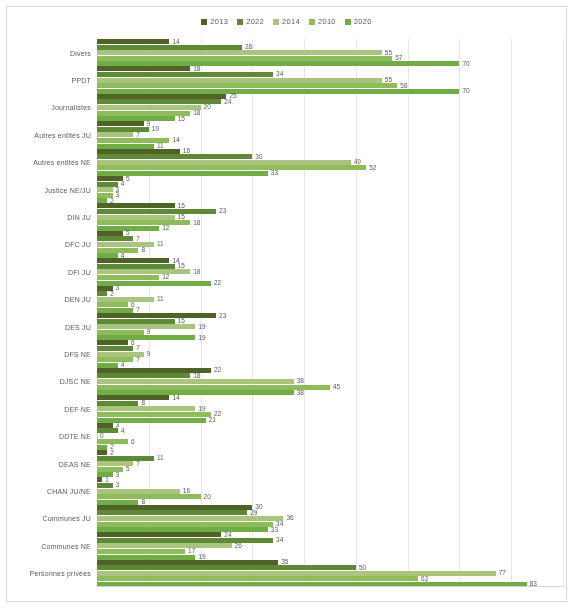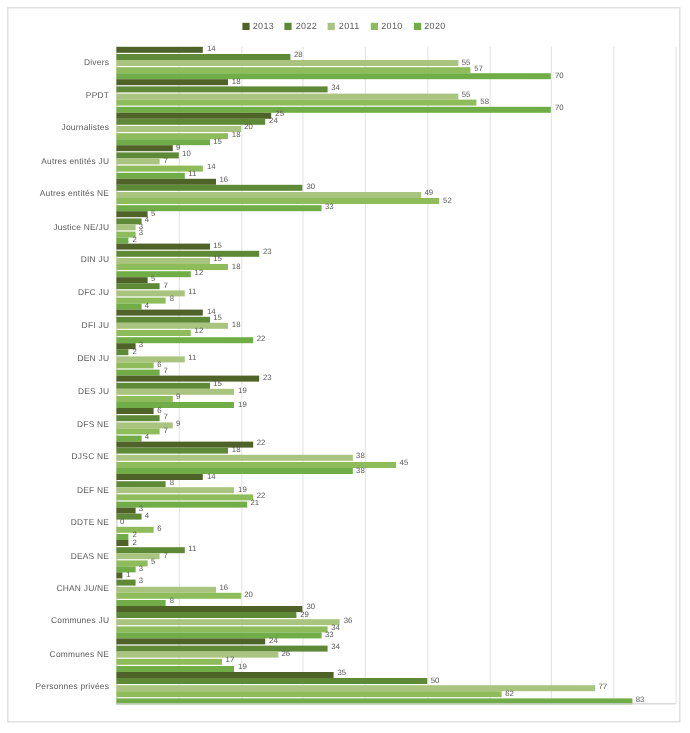--- a/index.html
+++ b/index.html
@@ -140,21 +140,21 @@
       <div class="legend-item">
         <span class="legend-swatch" style="background: rgb(79, 98, 40);"></span>
         <span class="legend-label">2013</span>
       </div>
       <div class="legend-item">
         <span class="legend-swatch" style="background: rgb(94, 138, 55);"></span>
         <span class="legend-label">2022</span>
       </div>
       <div class="legend-item">
         <span class="legend-swatch" style="background: rgb(169, 196, 127);"></span>
-        <span class="legend-label">2011</span>
+        <span class="legend-label">2014</span>
       </div>
       <div class="legend-item">
         <span class="legend-swatch" style="background: rgb(143, 188, 90);"></span>
         <span class="legend-label">2010</span>
       </div>
       <div class="legend-item">
         <span class="legend-swatch" style="background: rgb(112, 173, 71);"></span>
         <span class="legend-label">2020</span>
       </div>
     </div>

